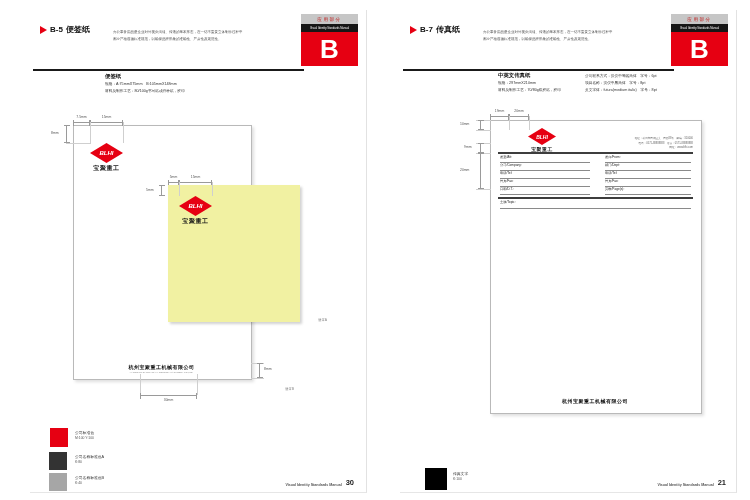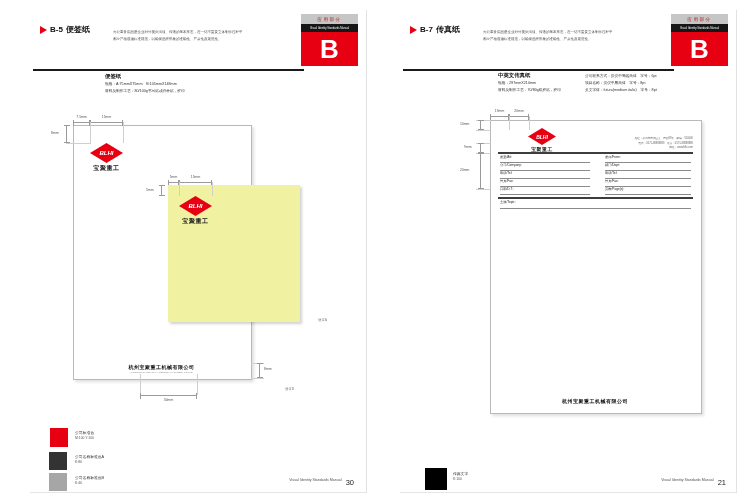--- a/index.html
+++ b/index.html
@@ -32,21 +32,21 @@
   .ext{position:absolute;background:#cfcfcf;}
   .dlabel{position:absolute;font-size:3.4px;color:#555;white-space:nowrap;}
   .dlabel.ctr{text-align:center;}
   .tag{position:absolute;font-size:3.4px;color:#888;white-space:nowrap;}
   .sheet-foot{position:absolute;text-align:center;}
   .sheet-foot .cn{font-size:5px;font-weight:bold;color:#111;letter-spacing:0.5px;white-space:nowrap;}
   .sheet-foot .en{font-size:2.2px;color:#8a8a8a;white-space:nowrap;margin-top:0.5px;}
   .swatch{position:absolute;}
   .swlabel{position:absolute;font-size:3.8px;color:#333;white-space:nowrap;}
   .swval{position:absolute;font-size:3.4px;color:#555;white-space:nowrap;}
-  .pfoot{position:absolute;display:flex;align-items:flex-start;gap:4px;font-size:3.6px;color:#555;white-space:nowrap;}
+  .pfoot{position:absolute;display:flex;align-items:flex-end;gap:4px;font-size:3.6px;color:#555;white-space:nowrap;font-weight:bold;}
   .pfoot .pnum{font-size:7.5px;color:#222;}
   .faxrow{position:absolute;border-bottom:1px solid #8a8a8a;font-size:3.2px;color:#222;white-space:nowrap;}
   .thickrule{position:absolute;height:2px;background:#3d3d3d;}
   .contact{position:absolute;text-align:right;font-size:2.6px;color:#666;line-height:4.6px;white-space:nowrap;}
 </style>
 </head>
 <body>
 
 <div class="canvas">
 

